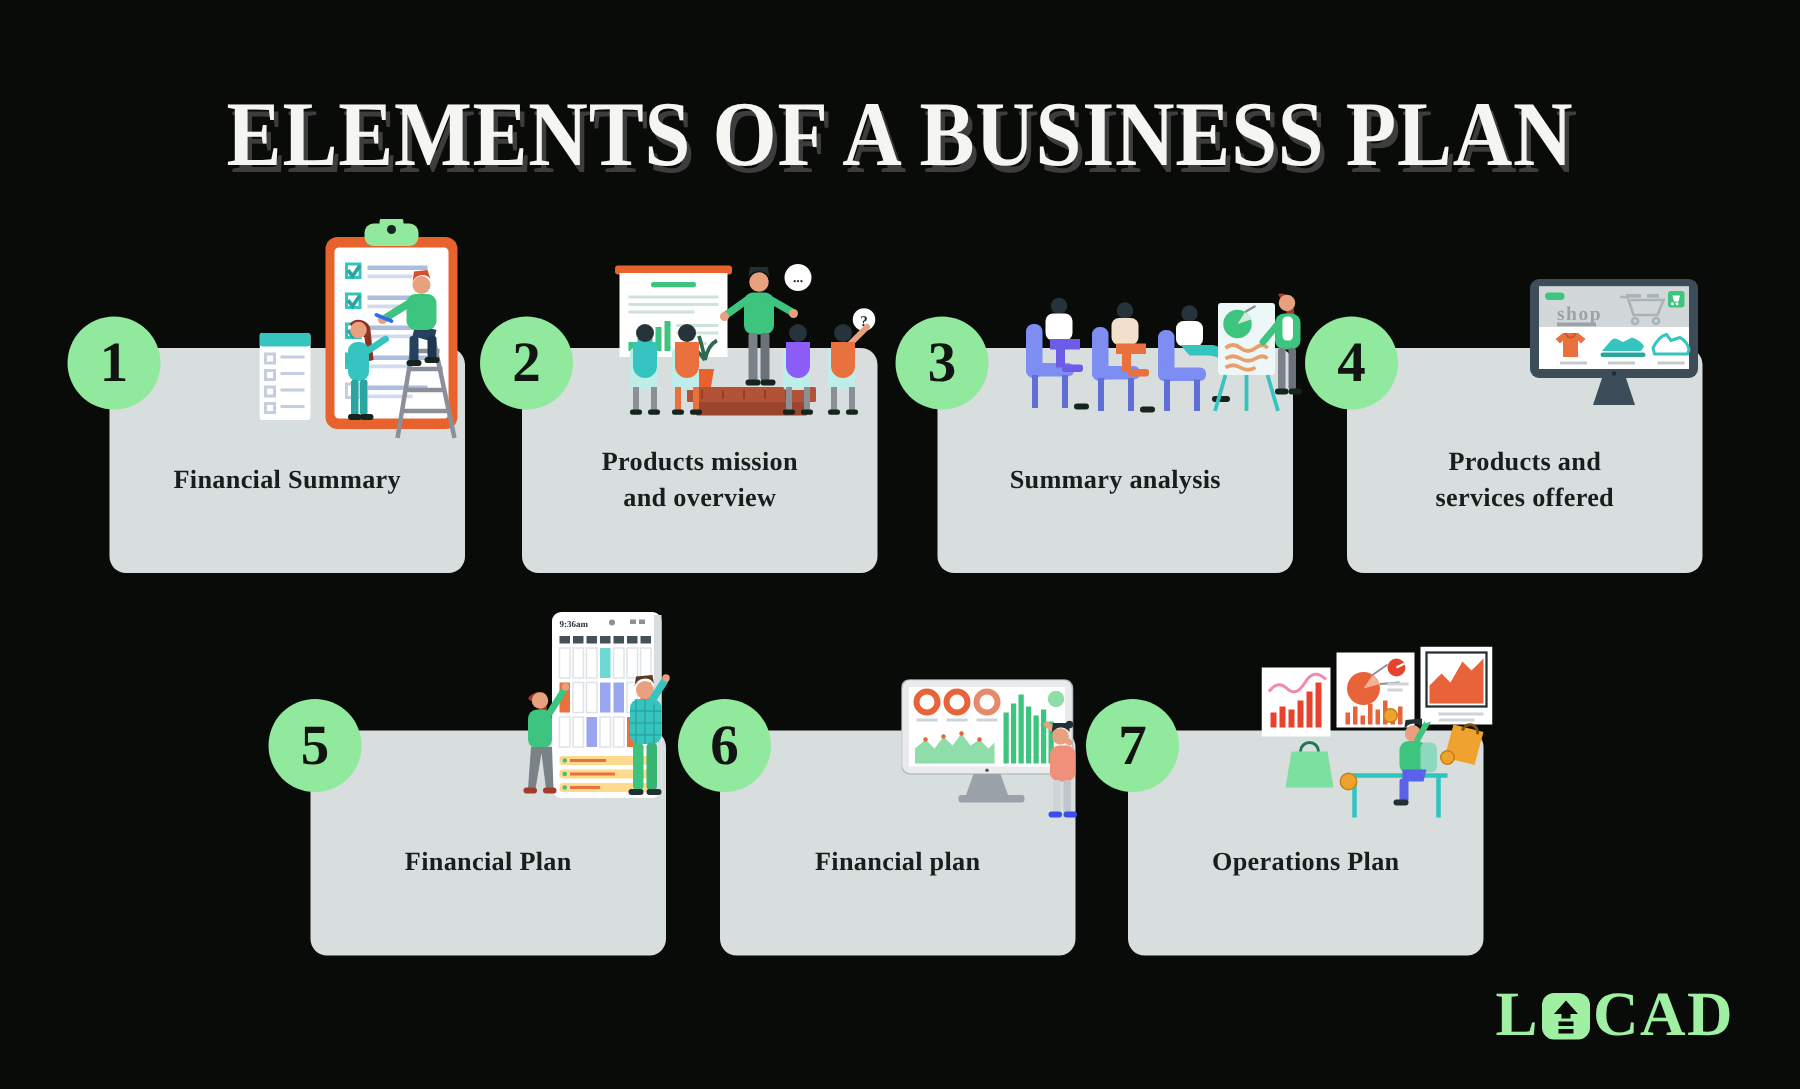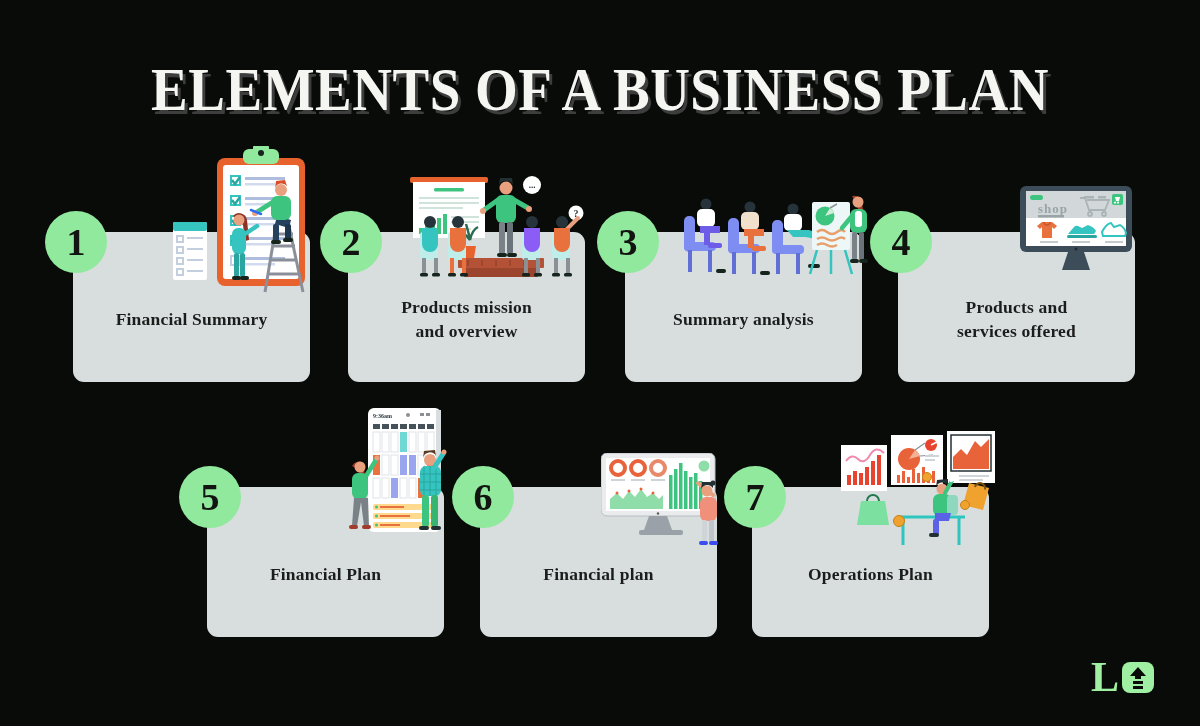--- a/index.html
+++ b/index.html
@@ -544,15 +544,16 @@
   </div>
 
   <div class="logo">
     <span>L</span>
     <svg width="34" height="36" viewBox="0 0 34 36">
       <rect x="1" y="3" width="32" height="31" rx="8" fill="#9ff0a3"></rect>
       <path d="M17 8 L25 17 H20 V20 H14 V17 H9 z" fill="#080b08"></path>
       <rect x="12" y="22" width="10" height="3" fill="#080b08"></rect>
       <rect x="12" y="27" width="10" height="3" fill="#080b08"></rect>
     </svg>
+    <span>CAD</span>
   </div>
 
 </div>
 
 </body></html>

